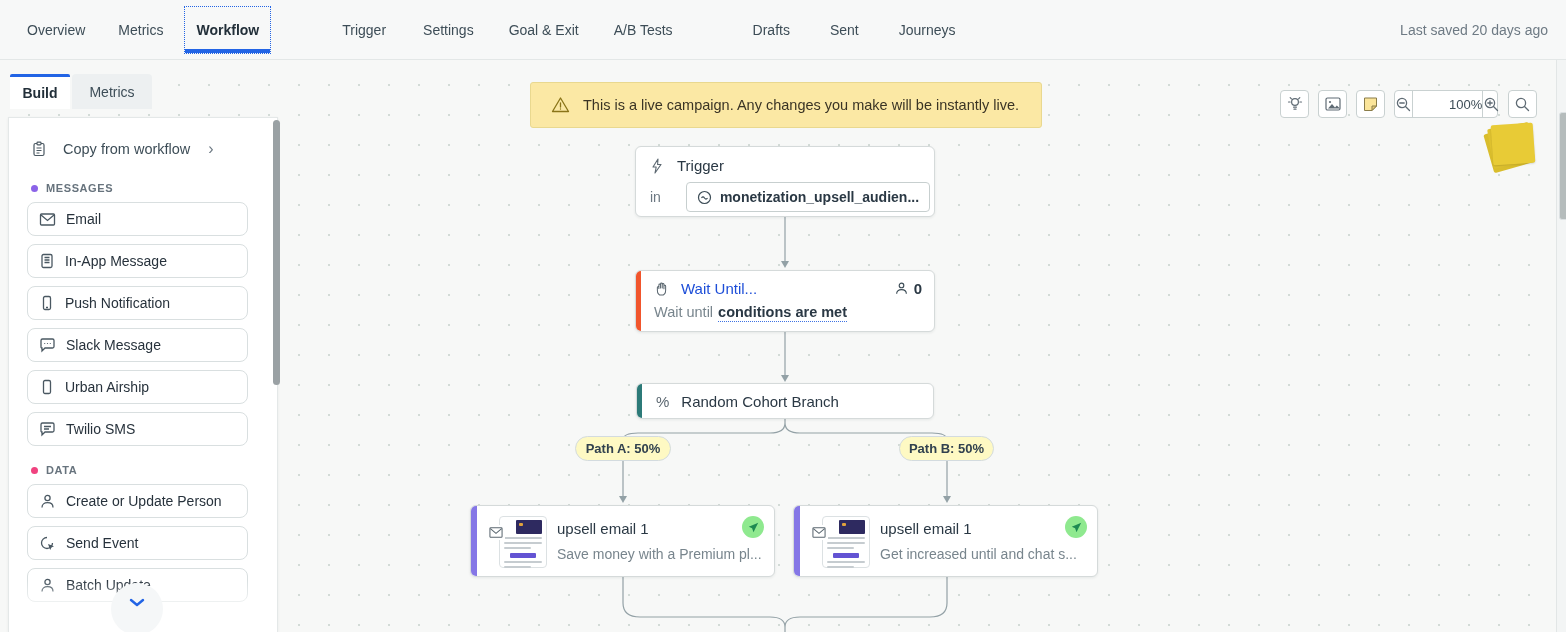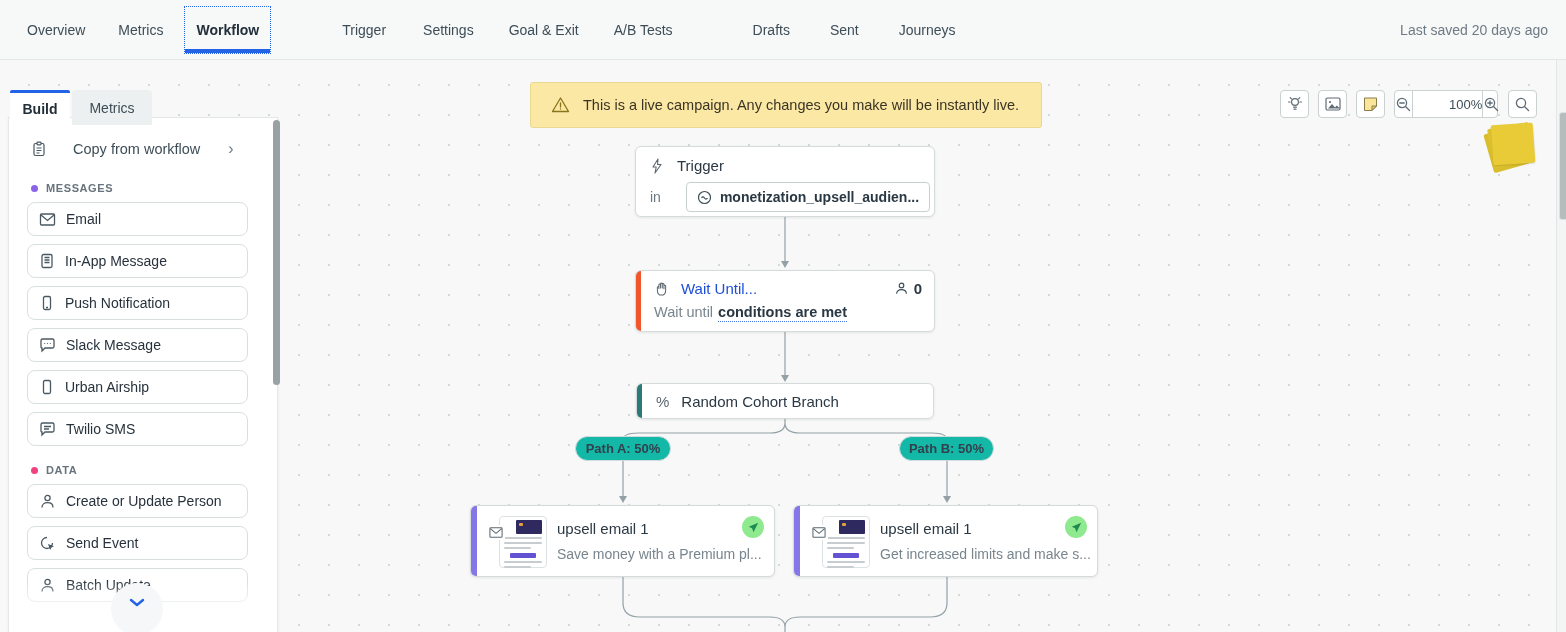--- a/index.html
+++ b/index.html
@@ -38,39 +38,39 @@
   
   .canvas {
     position: absolute; top: 60px; left: 0; width: 1566px; height: 572px;
     background-color: #f7f8f7;
     background-image: radial-gradient(circle, #d3dbd7 1.2px, rgba(0,0,0,0) 1.4px);
     background-size: 30px 30px; background-position: 14px 10px;
   }
   .connectors { position: absolute; top: 0; left: 0; width: 1566px; height: 632px; z-index: 1; pointer-events: none; }
 
   
-  .side-tabs { position: absolute; left: 10px; top: 90px; z-index: 4; display: flex; }
+  .side-tabs { position: absolute; left: 10px; top: 74px; z-index: 4; display: flex; }
   .side-tab {
     height: 35px; display: flex; align-items: center; justify-content: center;
     font-size: 14px; cursor: pointer;
   }
   .side-tab.build {
     width: 60px; background: #ffffff; border-top: 3px solid #2264e5;
     font-weight: 700; color: #222f39; border-radius: 2px 2px 0 0;
   }
   .side-tab.metrics {
     width: 80px; background: #edf0f1; color: #3d4d57; border-radius: 4px 4px 0 0; margin-left: 2px;
   }
   .side-panel {
     position: absolute; left: 8px; top: 117px; width: 270px; height: 515px;
     background: #ffffff; border: 1px solid #e4e8e8; border-bottom: none;
     box-shadow: 0 1px 3px rgba(20,40,40,.06);
     z-index: 3; padding: 22px 0 0 18px; overflow: hidden;
   }
-  .copy-row { display: flex; align-items: center; gap: 26px; color: #3d4d57; font-size: 14.5px; cursor: pointer; padding-left: 4px; }
+  .copy-row { display: flex; align-items: center; gap: 16px; color: #3d4d57; font-size: 14.5px; cursor: pointer; padding-left: 4px; }
   .copy-row .chev { color: #6e7a84; font-size: 16px; margin-left: 2px; }
   .section-label { display: flex; align-items: center; gap: 8px; margin-top: 24px; margin-bottom: 4px; padding-left: 4px; }
   .section-label .dot { width: 7px; height: 7px; border-radius: 50%; }
   .dot-messages { background: #8b63e8; }
   .dot-data { background: #f0427f; }
   .section-label .txt { font-size: 11px; font-weight: 700; letter-spacing: .6px; color: #67737d; }
   .side-item {
     width: 221px; height: 34px; border: 1px solid #d9dfe0; border-radius: 8px;
     margin-top: 8px; display: flex; align-items: center; gap: 10px; padding-left: 11px;
     background: #fff; cursor: grab; color: #4a5862;
@@ -155,21 +155,21 @@
     color: #2a3844; font-weight: 700; cursor: pointer;
     border-bottom: 1.5px dotted #3f73e3; padding-bottom: 1px;
   }
 
   .node-branch { left: 636px; top: 383px; width: 298px; height: 36px; display: flex; align-items: center; gap: 12px; padding-left: 19px; }
   .node-branch .accent { width: 5px; background: #2c7a78; }
   .pct { font-size: 15px; color: #5b6770; }
   .branch-title { font-size: 15px; color: #2a3844; }
 
   .path-pill {
-    position: absolute; height: 25px; background: #14b8a6; border: 1px solid #d3dbdf;
+    position: absolute; height: 25px; background: #fef9c3; border: 1px solid #d3dbdf;
     border-radius: 13px; display: flex; align-items: center; justify-content: center;
     font-size: 13px; font-weight: 700; color: #31414e; z-index: 2;
   }
   .path-a { left: 575px; top: 436px; width: 96px; }
   .path-b { left: 899px; top: 436px; width: 95px; }
 
   .node-email { width: 305px; height: 72px; padding: 10px 10px 10px 16px; display: flex; }
   .node-email .accent { width: 6px; background: #8577e6; }
   .email-a { left: 470px; top: 505px; }
   .email-b { left: 793px; top: 505px; }
@@ -521,21 +521,21 @@
       <div class="ln"></div>
         <div class="ln"></div>
         <div class="ln short"></div>
       <div class="btn"></div>
       <div class="ln"></div>
         <div class="ln short"></div>
     </div>
   </div>
   <div class="email-texts">
     <div class="email-title">upsell email 1</div>
-    <div class="email-sub">Get increased limits and make s...</div>
+    <div class="email-sub">Get increased until and chat s...</div>
   </div>
   <div class="sent-badge">
     <svg width="11" height="11" viewBox="0 0 14 14" fill="currentColor">
         <path d="M13 1L1 6l4.2 1.8L7 13l2.3-4.8z"></path>
       </svg>
   </div>
 </div>
 
 <div class="vscroll">
   <div class="thumb"></div>

